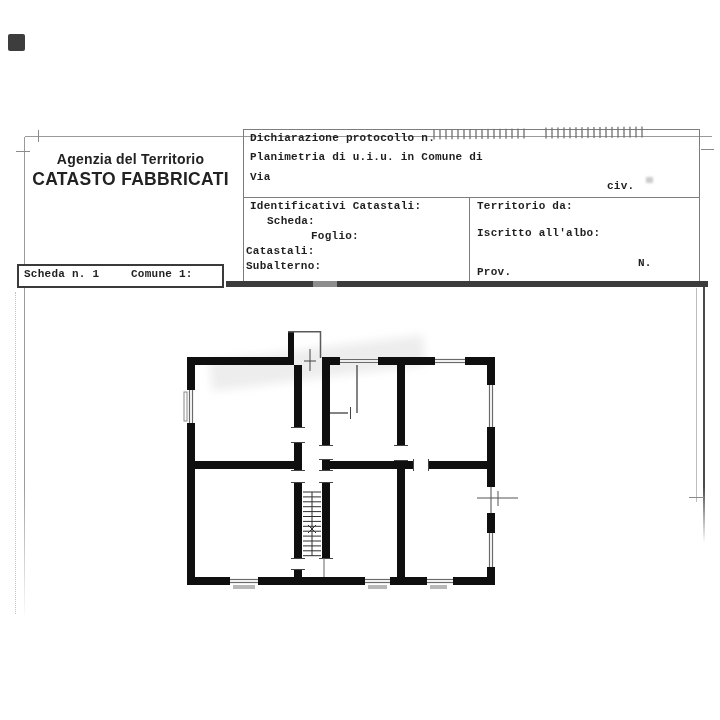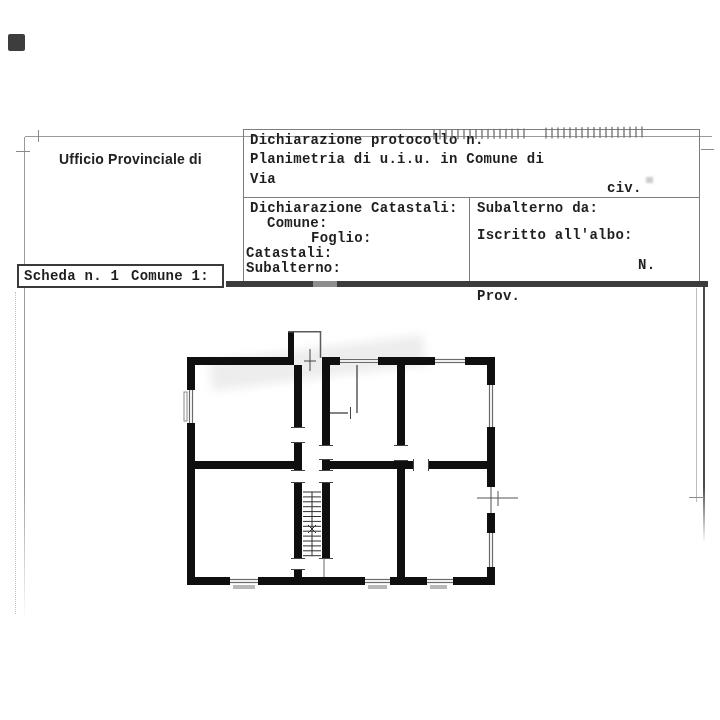--- a/index.html
+++ b/index.html
@@ -22,21 +22,21 @@
   .header-block{left:28px;top:150px;width:205px;text-align:center;color:#222;}
   .header-line1{font-size:14px;font-weight:bold;line-height:18px;letter-spacing:.2px;}
   .header-line2{font-size:17.5px;font-weight:bold;line-height:22px;letter-spacing:.3px;}
   .header-line3{font-size:14px;font-weight:bold;line-height:18px;letter-spacing:.2px;}
   
   .form-box{left:243px;top:129px;width:455px;height:154px;border:1px solid #7d7d7d;background:transparent;}
   .form-divider-h{left:243px;top:197px;width:456px;height:1px;background:#7d7d7d;}
   .form-divider-v{left:469px;top:197px;width:1px;height:86px;background:#7d7d7d;}
   .mono{
     font-family:"Liberation Mono","DejaVu Sans Mono",monospace;
-    font-size:14px;font-weight:700;letter-spacing:.25px;color:#1f1f1f;white-space:pre;
+    font-size:11px;font-weight:700;letter-spacing:.25px;color:#1f1f1f;white-space:pre;
   }
   .thick-rule{left:226px;top:281px;width:482px;height:6px;background:#3c3c3c;}
   .rule-light-gap{left:313px;top:281px;width:24px;height:6px;background:#8d8d8d;}
   
   .scheda-box{left:17px;top:264px;width:203px;height:20px;border:2px solid #3a3a3a;background:#ffffff;}
   
   .smudge{background:repeating-linear-gradient(90deg, rgba(110,110,110,.65) 0 2px, rgba(110,110,110,0) 2px 6px);
     filter:blur(.7px);transform:rotate(-.6deg);}
   .smudge-a{left:433px;top:129px;width:92px;height:10px;}
   .smudge-b{left:545px;top:127px;width:102px;height:11px;}
@@ -54,44 +54,45 @@
 <div class="abs border-left-main"></div>
 <div class="abs border-left-outer"></div>
 <div class="abs border-right-thin"></div>
 <div class="abs border-right-dark"></div>
 <div class="abs tick" style="left:38px;top:130px;width:1px;height:12px;"></div>
 <div class="abs tick" style="left:16px;top:151px;width:14px;height:1px;"></div>
 <div class="abs tick" style="left:701px;top:149px;width:13px;height:1px;"></div>
 <div class="abs tick" style="left:689px;top:497px;width:15px;height:1px;"></div>
 
 <div class="abs header-block">
-  <div class="header-line3">Ufficio Provinciale di</div>
+  <div class="header-line1">Agenzia del Territorio</div>
+  <div class="header-line2">CATASTO FABBRICATI</div>
 </div>
 
 <div class="abs form-box"></div>
 <div class="abs form-divider-h"></div>
 <div class="abs form-divider-v"></div>
 
 <span class="abs mono" style="left:250px;top:132px;">Dichiarazione protocollo n.</span>
 <div class="abs smudge smudge-a"></div>
 <div class="abs smudge smudge-b"></div>
 <span class="abs mono" style="left:250px;top:151px;">Planimetria di u.i.u. in Comune di</span>
 <span class="abs mono" style="left:250px;top:171px;">Via</span>
 <span class="abs mono" style="left:607px;top:172px;margin-top:8px;">civ.</span>
 <div class="abs smudge-dot"></div>
 
-<span class="abs mono" style="left:250px;top:200px;">Dichiarazione Catastali:</span>
-<span class="abs mono" style="left:267px;top:215px;">Comune:</span>
+<span class="abs mono" style="left:250px;top:200px;">Identificativi Catastali:</span>
+<span class="abs mono" style="left:267px;top:215px;">Scheda:</span>
 <span class="abs mono" style="left:274px;top:230px;padding-left:37px;">Foglio:</span>
 <span class="abs mono" style="left:246px;top:245px;">Catastali:</span>
 <span class="abs mono" style="left:246px;top:260px;">Subalterno:</span>
 
-<span class="abs mono" style="left:477px;top:200px;">Subalterno da:</span>
+<span class="abs mono" style="left:477px;top:200px;">Territorio da:</span>
 <span class="abs mono" style="left:477px;top:227px;">Iscritto all'albo:</span>
-<span class="abs mono" style="left:477px;top:266px;margin-top:22px;">Prov.</span>
+<span class="abs mono" style="left:477px;top:266px;">Prov.</span>
 <span class="abs mono" style="left:638px;top:257px;">N.</span>
 
 <div class="abs thick-rule"></div>
 <div class="abs rule-light-gap"></div>
 
 <div class="abs scheda-box"></div>
 <span class="abs mono" style="left:24px;top:268px;">Scheda n. 1</span>
 <span class="abs mono" style="left:131px;top:268px;">Comune 1:</span>
 
 <div class="abs watermark"></div>

